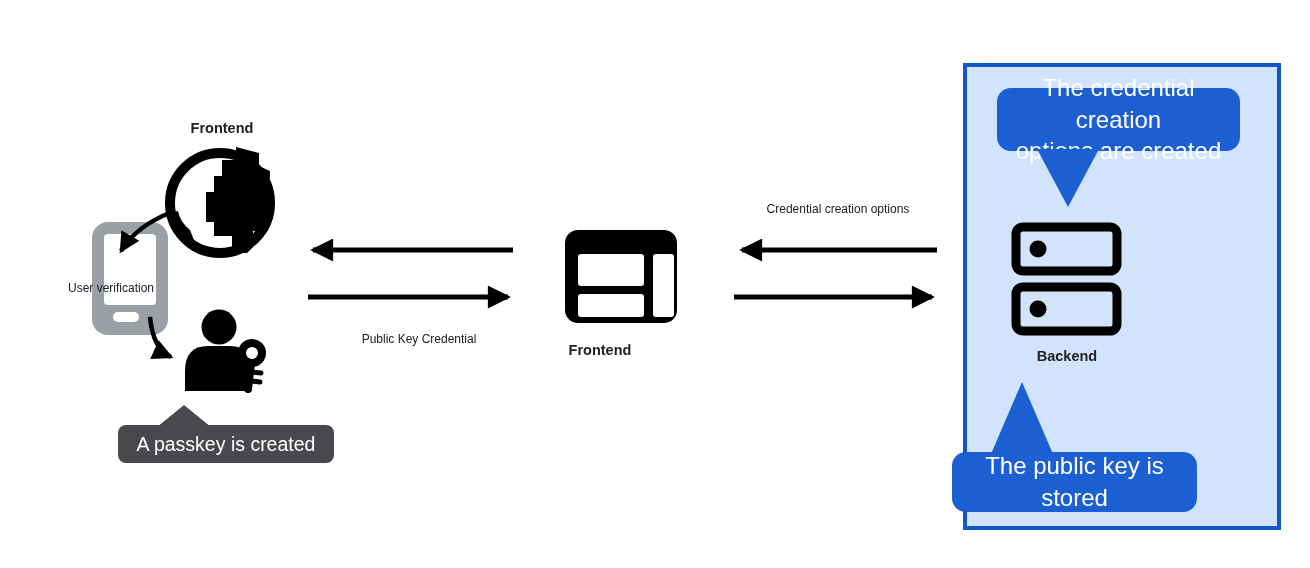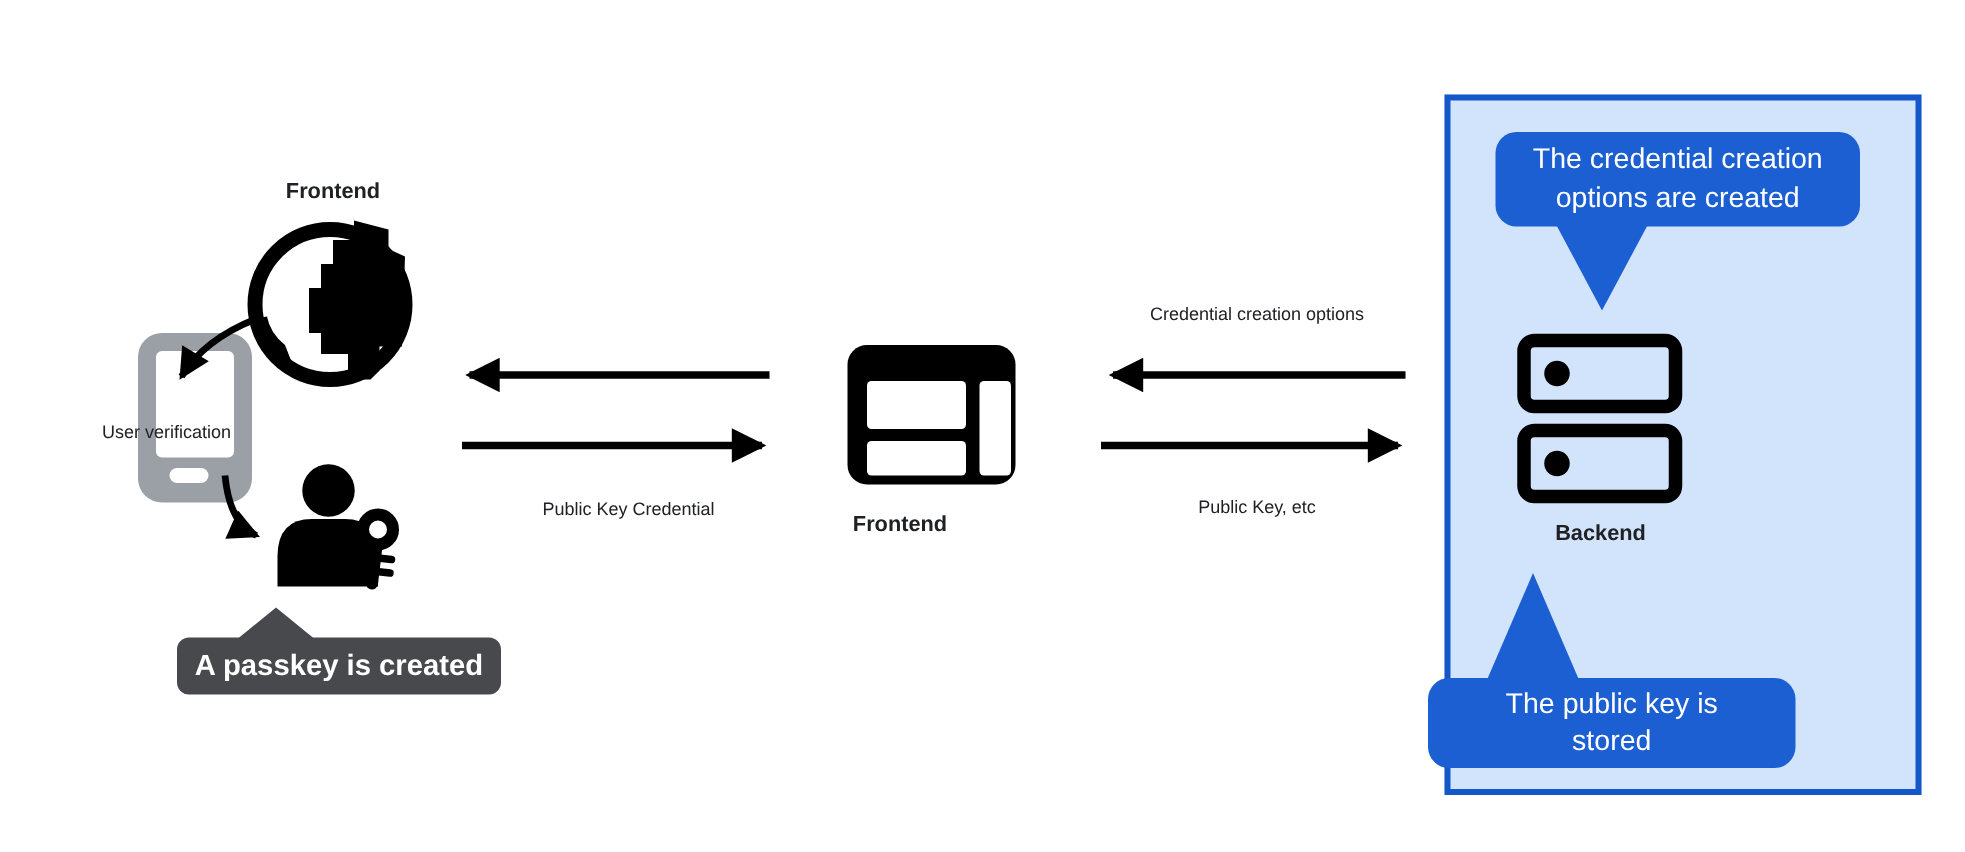--- a/index.html
+++ b/index.html
@@ -27,33 +27,33 @@
   .lbl{position:absolute;text-align:center;white-space:nowrap;}
   .lbl.bold{font-weight:bold;font-size:14.5px;color:var(--text);}
   .lbl.msg{font-size:12px;color:var(--text);}
   .lbl.mono{font-family:"DejaVu Sans Mono","Liberation Mono",monospace;font-size:15.5px;color:var(--text);}
 
   
   .tooltip-dark{
     position:absolute;left:118px;top:425px;width:216px;height:38px;
     background:var(--tooltip-gray);border-radius:8px;
     display:flex;align-items:center;justify-content:center;
-    color:#ffffff;font-size:19.5px;font-weight:bold;
+    color:#ffffff;font-size:19.5px;
   }
   .tooltip-dark::before{
     content:"";position:absolute;bottom:calc(100% - 2px);left:39px;
     border-left:27px solid transparent;border-right:27px solid transparent;
     border-bottom:22px solid var(--tooltip-gray);
   }
 
   
   .callout{
     position:absolute;background:var(--accent-blue);border-radius:14px;
     display:flex;align-items:center;justify-content:center;text-align:center;
-    color:#ffffff;font-size:19px;line-height:1.32;white-space:pre-line;
+    color:#ffffff;font-size:24px;line-height:1.32;white-space:pre-line;
   }
   .callout-top{left:997px;top:88px;width:243px;height:63px;}
   .callout-top::after{
     content:"";position:absolute;top:calc(100% - 2px);left:40px;
     border-left:31px solid transparent;border-right:31px solid transparent;
     border-top:58px solid var(--accent-blue);
   }
   .callout-bottom{left:952px;top:452px;width:245px;height:60px;}
   .callout-bottom::before{
     content:"";position:absolute;bottom:calc(100% - 2px);left:39px;
@@ -130,21 +130,20 @@
 
   <div class="lbl msg" style="left:21px;top:281px;width:180px;">User verification</div>
 
 
   <div class="lbl msg" style="left:319px;top:332px;width:200px;">Public Key Credential</div>
 
   <div class="lbl bold" style="left:530px;top:342px;width:140px;">Frontend</div>
 
   <div class="lbl msg" style="left:708px;top:202px;width:260px;">Credential creation options</div>
 
-  <div class="lbl msg" style="left:738px;top:331px;width:200px;">Public Key, etc</div>
 
   <div class="lbl bold" style="left:997px;top:348px;width:140px;">Backend</div>
 
   <div class="tooltip-dark">A passkey is created</div>
 
   <div class="callout callout-top">The credential creation
 options are created</div>
 
   <div class="callout callout-bottom">The public key is
 stored</div>

